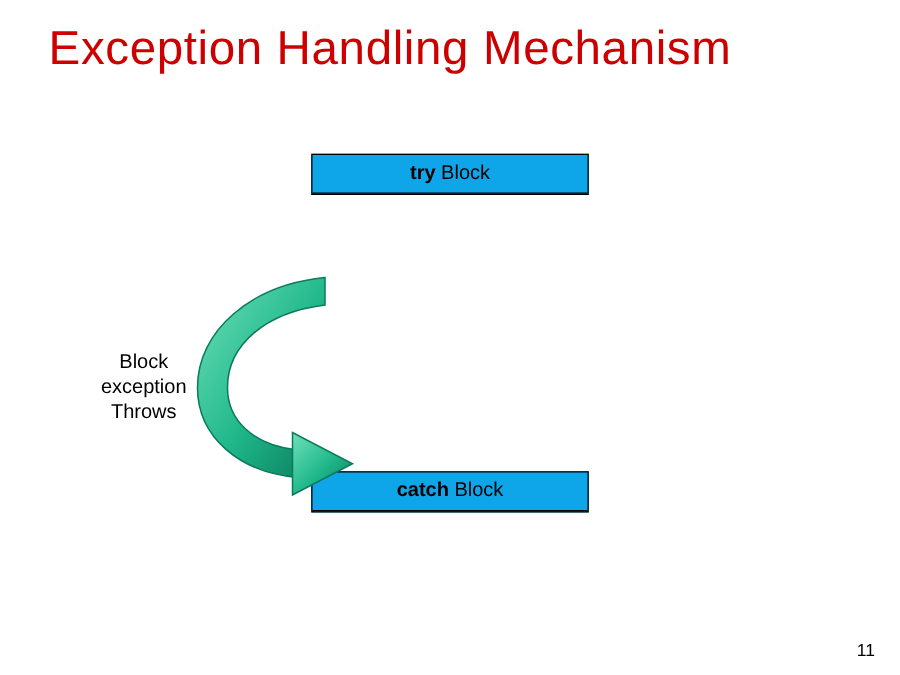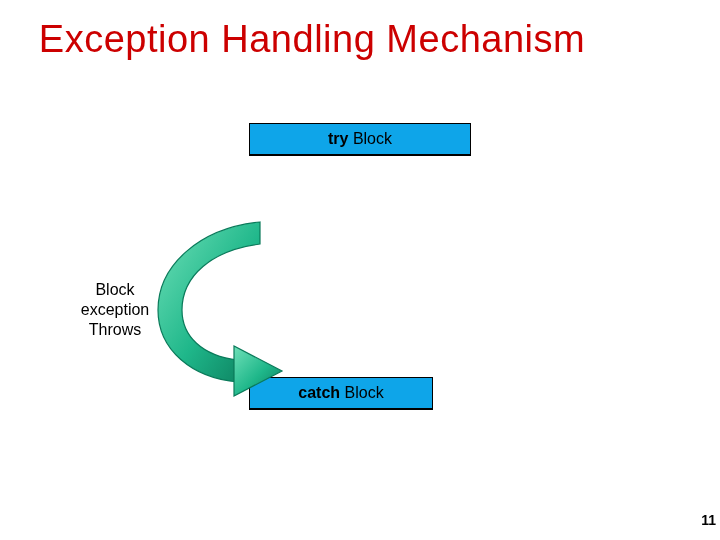--- a/index.html
+++ b/index.html
@@ -43,42 +43,41 @@
   }
   .bold { font-weight: bold; }
   .throws-label {
     position: absolute;
     text-align: center;
     font-size: 16px;
     line-height: 1.25;
   }
   .page-number {
     position: absolute;
-    right: 4px;
+    right: 20px;
     bottom: 12px;
     font-size: 14px;
     color: #000;
-    font-weight: bold;
   }
   .arrow-svg {
     position: absolute;
   }
 </style>
 </head>
 <body>
 
 <div class="title">Exception Handling Mechanism</div>
 
 <div class="box" style="left:249px; top:123px; width:222px;">
   <div class="box-header">
     <span class="bold">try</span><span> Block</span>
   </div>
 </div>
 
-<div class="box" style="left:249px; top:377px; width:184px;">
+<div class="box" style="left:249px; top:377px; width:222px;">
   <div class="box-header">
     <span class="bold">catch</span><span> Block</span>
   </div>
 </div>
 
 <div class="throws-label" style="left:60px; top:280px; width:110px;">
   <span>Block</span><br>
   <span>exception</span><br>
   <span>Throws</span>
 </div>

